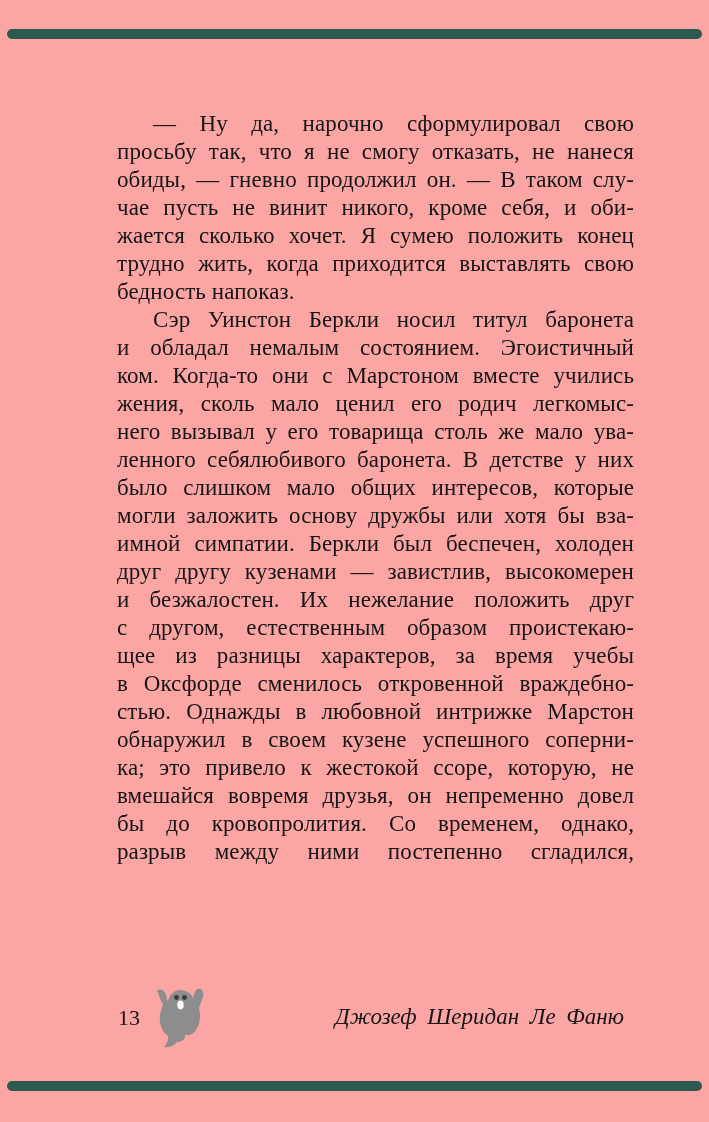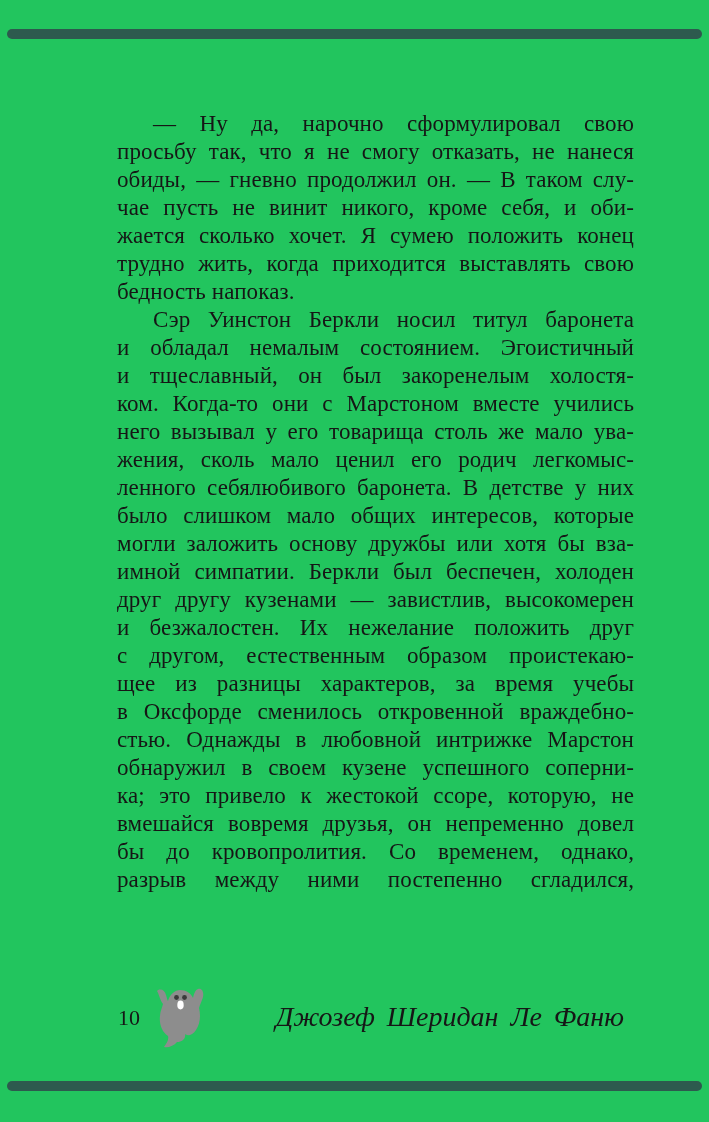--- a/index.html
+++ b/index.html
@@ -1,20 +1,20 @@
 <!DOCTYPE html>
 <html lang="ru"><head>
 <meta charset="utf-8">
 <style>
   html, body { margin: 0; padding: 0; background: #ffffff; }
   .page {
     position: relative;
     width: 709px;
     height: 1122px;
-    background: #22c55e;
+    background: #fca5a5;
     overflow: hidden;
     font-family: "Liberation Serif", serif;
     color: #161616;
   }
   .deco-bar {
     position: absolute;
     left: 7px;
     width: 695px;
     height: 10px;
     border-radius: 5px;
@@ -53,21 +53,21 @@
     position: absolute;
     left: 149px;
     top: 984px;
     width: 60px;
     height: 64px;
   }
   .footer-author {
     position: absolute;
     right: 85px;
     top: 1001px;
-    font-size: 28px;
+    font-size: 23px;
     line-height: 32px;
     font-style: italic;
     word-spacing: 5px;
     white-space: nowrap;
   }
 </style>
 </head>
 <body>
 
 <div class="page">
@@ -77,42 +77,41 @@
   <div class="text-block">
       <div class="line indent">— Ну да, нарочно сформулировал свою</div>
       <div class="line">просьбу так, что я не смогу отказать, не нанеся</div>
       <div class="line">обиды, — гневно продолжил он. — В таком слу-</div>
       <div class="line">чае пусть не винит никого, кроме себя, и оби-</div>
       <div class="line">жается сколько хочет. Я сумею положить конец</div>
       <div class="line">трудно жить, когда приходится выставлять свою</div>
       <div class="line flush">бедность напоказ.</div>
       <div class="line indent">Сэр Уинстон Беркли носил титул баронета</div>
       <div class="line">и обладал немалым состоянием. Эгоистичный</div>
-      <div class="line">и тщеславный, он был закоренелым холостя-</div>
       <div class="line">ком. Когда-то они с Марстоном вместе учились</div>
+      <div class="line">жения, сколь мало ценил его родич легкомыс-</div>
       <div class="line">него вызывал у его товарища столь же мало ува-</div>
-      <div class="line">жения, сколь мало ценил его родич легкомыс-</div>
       <div class="line">ленного себялюбивого баронета. В детстве у них</div>
       <div class="line">было слишком мало общих интересов, которые</div>
       <div class="line">могли заложить основу дружбы или хотя бы вза-</div>
       <div class="line">имной симпатии. Беркли был беспечен, холоден</div>
       <div class="line">друг другу кузенами — завистлив, высокомерен</div>
       <div class="line">и безжалостен. Их нежелание положить друг</div>
       <div class="line">с другом, естественным образом проистекаю-</div>
       <div class="line">щее из разницы характеров, за время учебы</div>
       <div class="line">в Оксфорде сменилось откровенной враждебно-</div>
       <div class="line">стью. Однажды в любовной интрижке Марстон</div>
       <div class="line">обнаружил в своем кузене успешного соперни-</div>
       <div class="line">ка; это привело к жестокой ссоре, которую, не</div>
       <div class="line">вмешайся вовремя друзья, он непременно довел</div>
       <div class="line">бы до кровопролития. Со временем, однако,</div>
       <div class="line">разрыв между ними постепенно сгладился,</div>
     </div>
 
-  <div class="footer-pagenum">10</div>
+  <div class="footer-pagenum">13</div>
 
   <div class="ghost-wrap">
     <svg width="60" height="64" viewBox="0 0 58 64" xmlns="http://www.w3.org/2000/svg">
       <path fill="#8d8d8d" d="
         M13 20
         C10 16 9 10 7 7
         C10 4 15 6 16 11
         C17 14 17 16 18 17
         C20 10 25 6 30 6
         C36 6 41 9 43 14

